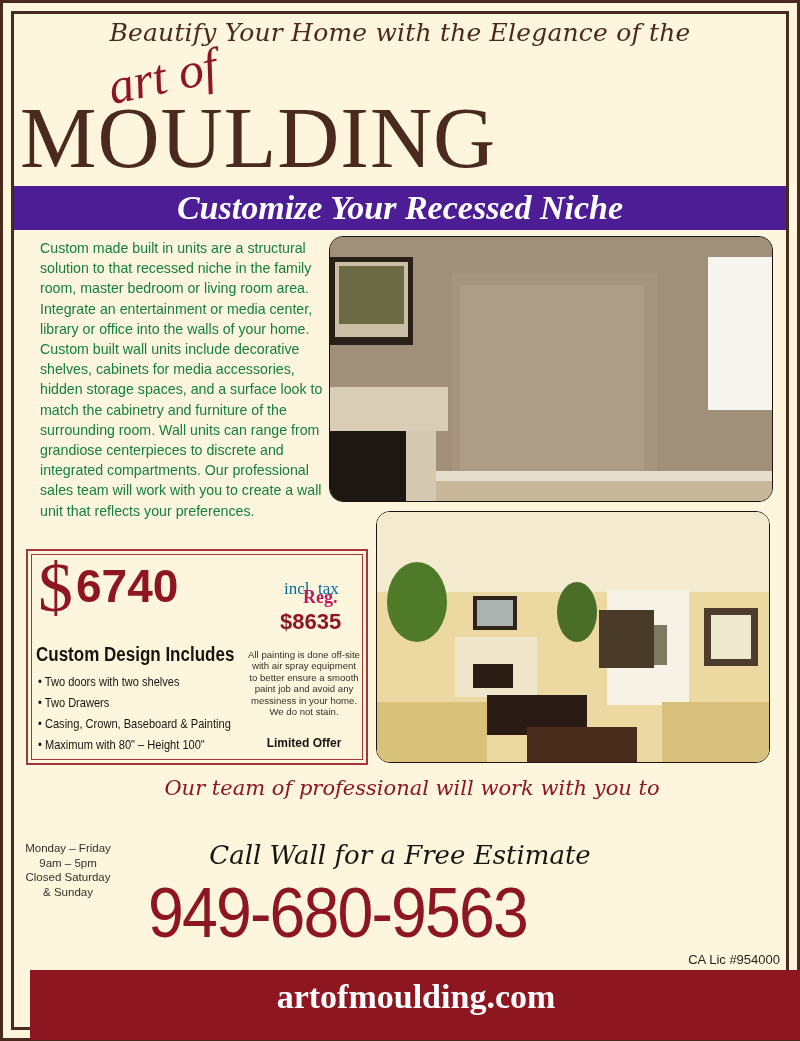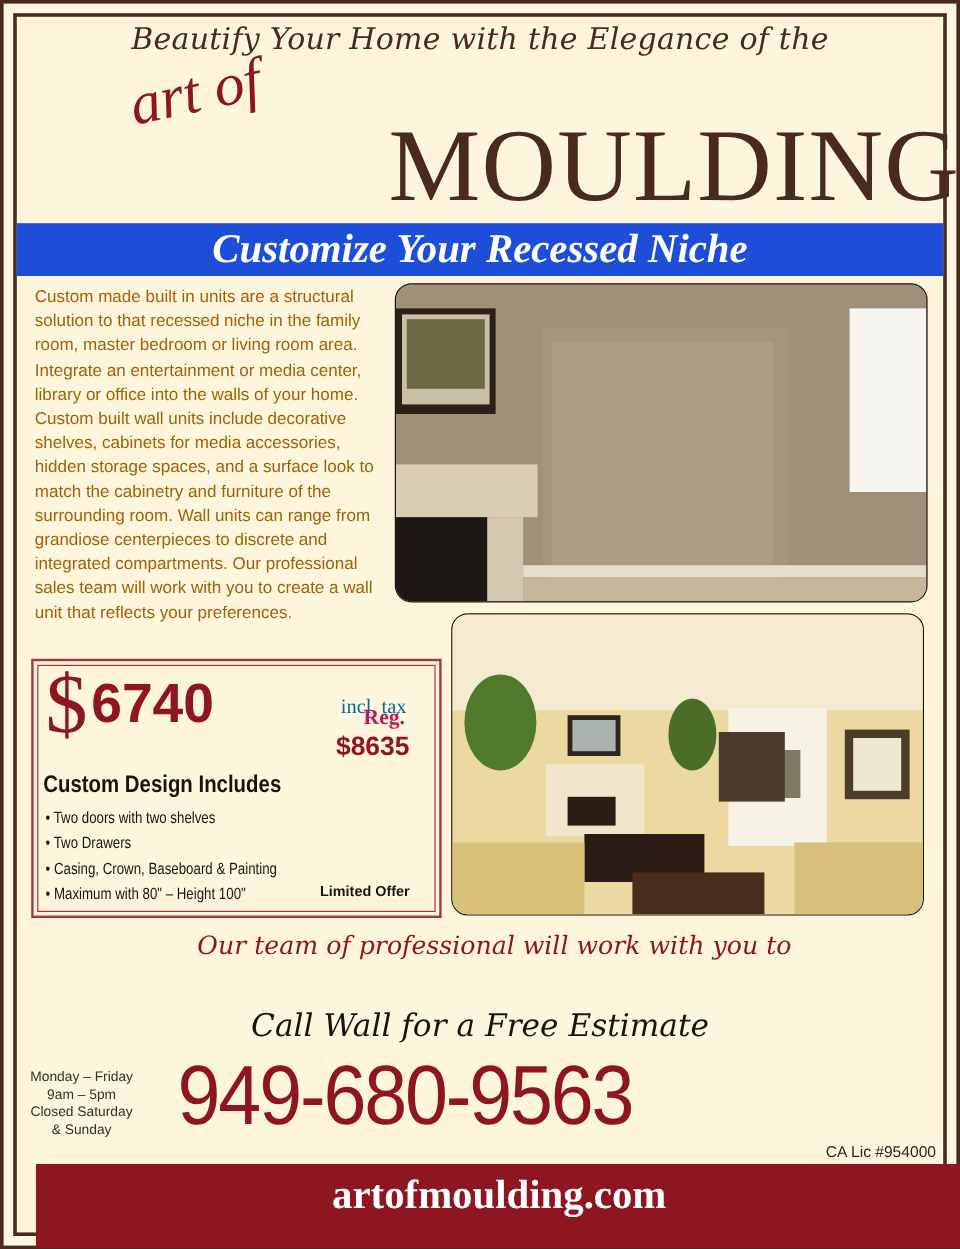--- a/index.html
+++ b/index.html
@@ -1,42 +1,42 @@
 <!DOCTYPE html>
 <html><head>
 <meta charset="utf-8">
 <style>
   html, body { margin:0; padding:0; }
   body { width:800px; height:1041px; background:#fdf6dc; position:relative; overflow:hidden; font-family:"Liberation Sans", sans-serif; }
   .outer-frame { position:absolute; left:0; top:0; width:794px; height:1035px; border:3px solid #4a2a1c; }
   .inner-frame { position:absolute; left:11px; top:11px; width:772px; height:1013px; border:3px solid #4a2a1c; background:#fdf6dc; }
   .tagline { position:absolute; left:0; width:800px; top:18px; text-align:center; font-family:"DejaVu Serif", serif; font-style:italic; font-size:25px; color:#4a2a1c; letter-spacing:0.2px; }
   .logo-art { position:absolute; left:114px; top:62px; font-family:"Liberation Serif", serif; font-style:italic; font-size:50px; color:#8e1621; line-height:1; transform:rotate(-12deg); transform-origin:left bottom; }
-  .logo-moulding { position:absolute; left:0; width:800px; text-align:right; top:95px; font-family:"Liberation Serif", serif; font-size:86px; color:#4a2a1c; line-height:1; letter-spacing:1px; padding-left:20px; box-sizing:border-box; }
-  .banner { position:absolute; left:14px; top:186px; width:772px; height:44px; background:#1d4ed8; text-align:center; }
+  .logo-moulding { position:absolute; left:0; width:800px; text-align:left; top:95px; font-family:"Liberation Serif", serif; font-size:86px; color:#4a2a1c; line-height:1; letter-spacing:1px; padding-left:20px; box-sizing:border-box; }
+  .banner { position:absolute; left:14px; top:186px; width:772px; height:44px; background:#4c1d95; text-align:center; }
   .banner span { font-family:"Liberation Serif", serif; font-style:italic; font-weight:bold; font-size:34px; color:#ffffff; line-height:44px; }
-  .intro { position:absolute; left:29px; top:238px; width:300px; font-size:14.2px; line-height:20.2px; color:#a16207; }
+  .intro { position:absolute; left:40px; top:238px; width:300px; font-size:14.2px; line-height:20.2px; color:#15803d; }
   .photo { position:absolute; border:1.5px solid #1c1410; border-radius:14px; overflow:hidden; }
   .photo-niche { left:329px; top:236px; width:442px; height:264px; background:#9c8c77; }
   .photo-living { left:376px; top:511px; width:392px; height:250px; background:#e9d8a0; }
   .price-box { position:absolute; left:26px; top:549px; width:338px; height:212px; border:2px solid #a5363c; }
   .price-box-inner { position:absolute; left:3px; top:3px; right:3px; bottom:3px; border:1px solid #a5363c; }
   .price-dollar { position:absolute; left:10px; top:2px; font-family:"Liberation Serif", serif; font-size:70px; color:#8e1621; line-height:1; }
   .price-amount { position:absolute; left:48px; top:12px; font-family:"Liberation Sans", sans-serif; font-weight:bold; font-size:46px; color:#8e1621; line-height:1; }
   .incl-tax { position:absolute; left:256px; top:28px; font-family:"Liberation Serif", serif; font-size:17px; color:#0369a1; }
   .reg-label { position:absolute; left:275px; top:36px; font-family:"Liberation Serif", serif; font-weight:bold; font-size:18px; color:#be185d; }
   .reg-price { position:absolute; left:252px; top:58px; font-family:"Liberation Sans", sans-serif; font-weight:bold; font-size:22px; color:#8e1621; }
   .includes-title { position:absolute; left:8px; top:92px; font-family:"Liberation Sans", sans-serif; font-weight:bold; font-size:20px; color:#1a1410; transform:scaleX(0.85); transform-origin:left; white-space:nowrap; }
   .includes-list { position:absolute; left:10px; top:120px; margin:0; padding:0; list-style:none; }
   .includes-list li { font-size:13.5px; line-height:21px; color:#1a1410; transform:scaleX(0.82); transform-origin:left; white-space:nowrap; }
   .paint-note { position:absolute; left:220px; top:98px; width:112px; text-align:center; font-size:9.6px; line-height:11.4px; color:#3a2e28; }
   .limited { position:absolute; left:220px; top:185px; width:112px; text-align:center; font-size:12px; font-weight:bold; color:#1a1410; }
   .team-msg { position:absolute; left:0; width:800px; top:774px; text-align:center; font-family:"DejaVu Serif", serif; font-style:italic; font-size:21px; line-height:29px; color:#8e1621;padding-left:12px; }
   .call-today { position:absolute; left:0; width:800px; top:840px; text-align:center; font-family:"DejaVu Serif", serif; font-style:italic; font-size:26px; color:#1a1410; padding-left:0; }
-  .hours { position:absolute; left:18px; top:891px; width:100px; text-align:center; font-size:11.5px; line-height:14.5px; color:#3a2e28; }
+  .hours { position:absolute; left:18px; top:841px; width:100px; text-align:center; font-size:11.5px; line-height:14.5px; color:#3a2e28; }
   .phone { position:absolute; left:148px; top:878px; font-family:"Liberation Sans", sans-serif; font-size:70px; color:#8e1621; letter-spacing:-2px; line-height:1; transform:scaleX(0.92); transform-origin:left; }
   .license { position:absolute; right:20px; top:952px; font-family:Liberation Sans, sans-serif; font-size:13px; color:#2a1e18; }
   .footer-banner { position:absolute; left:30px; top:970px; width:772px; height:70px; background:#8e1621; text-align:center; }
   .footer-banner a { font-family:"Liberation Serif", serif; font-weight:bold; font-size:34px; color:#ffffff; line-height:54px; text-decoration:none; }
 </style>
 </head>
 <body>
 
 <div class="outer-frame"></div>
 <div class="inner-frame"></div>
@@ -97,20 +97,21 @@
   <div class="incl-tax">incl. tax</div>
   <div class="reg-label">Reg.</div>
   <div class="reg-price">$8635</div>
   <div class="includes-title">Custom Design Includes</div>
   <ul class="includes-list">
     <li>• Two doors with two shelves</li>
     <li>• Two Drawers</li>
     <li>• Casing, Crown, Baseboard &amp; Painting</li>
     <li>• Maximum with 80" – Height 100"</li>
   </ul>
+  <div class="paint-note">All painting is done off-site with air spray equipment to better ensure a smooth paint job and avoid any messiness in your home.  We do not stain.</div>
   <div class="limited">Limited Offer</div>
 </div>
 
 <div class="team-msg">
   <div>Our team of professional will work with you to</div>
 </div>
 
 <div class="call-today">Call Wall for a Free Estimate</div>
 
 <div class="hours">

